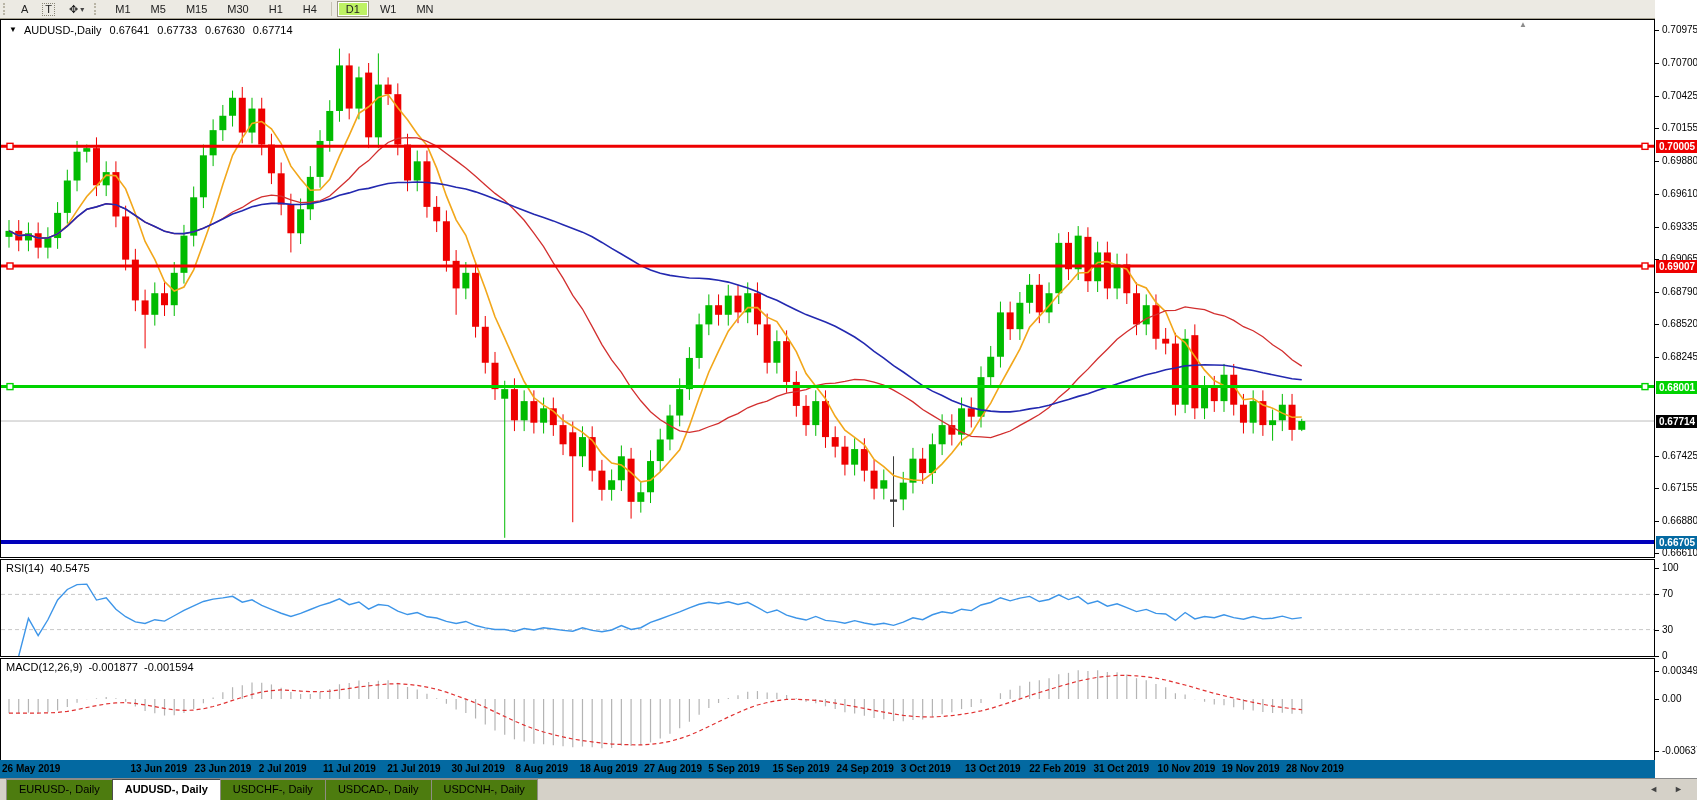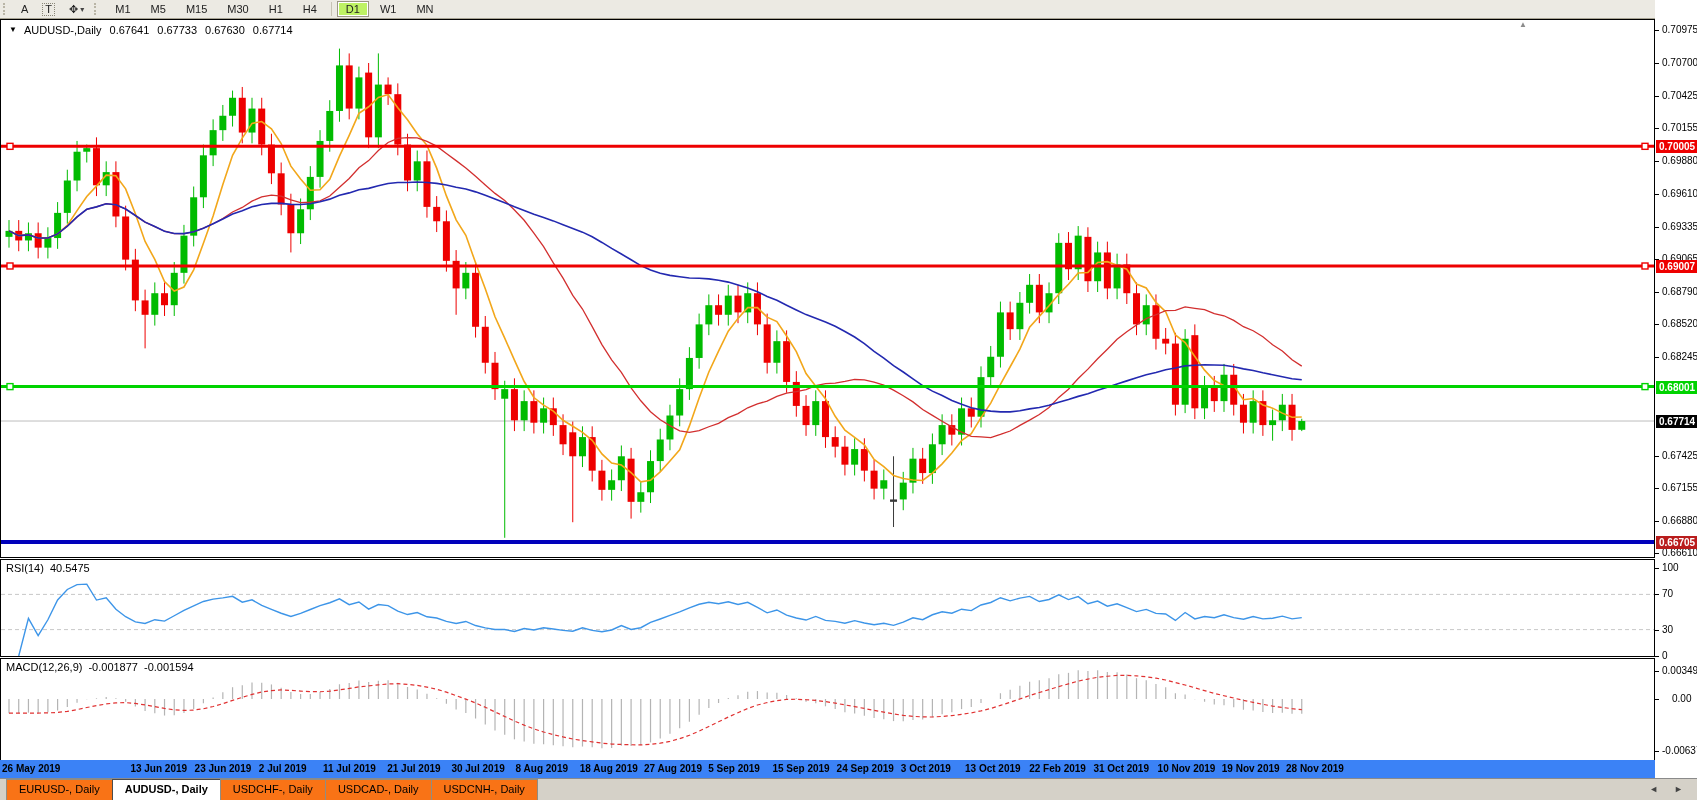--- a/index.html
+++ b/index.html
@@ -26,26 +26,26 @@
   .chart-title span.num{margin-left:8px;}
   .ind-label{position:absolute;left:5px;top:2px;font-size:11px;color:#000;z-index:5;display:flex;gap:6px;}
   .shift-marker{position:absolute;left:1519px;top:20px;font-size:8px;color:#8b8b8b;z-index:6;}
   
   #axis-col{position:absolute;left:1655px;top:0;width:42px;height:778px;background:#fff;}
   .tick-dash{position:absolute;left:0;width:4px;height:1px;background:#000;}
   .tick-label{position:absolute;left:7px;font-size:10px;font-weight:400;color:#000;white-space:nowrap;}
   .axis-badge{position:absolute;left:1px;width:41px;height:13px;font-size:10px;font-weight:700;
               color:#fff;text-align:left;padding-left:3px;line-height:13px;box-sizing:border-box;z-index:4;}
   
-  #date-row{position:absolute;left:0;top:760px;width:1655px;height:18px;background:#3b82f6;}
+  #date-row{position:absolute;left:0;top:760px;width:1655px;height:18px;background:#0369a1;}
   .date-label{position:absolute;top:3px;font-size:10px;font-weight:700;color:#000;white-space:nowrap;}
   
   #tab-bar{position:absolute;left:0;top:778px;width:1697px;height:22px;background:#d5d1c8;
            border-top:1px solid #8a8a8a;display:flex;align-items:flex-end;padding-left:6px;box-sizing:border-box;}
-  .tab{font-size:11px;color:#000;padding:2px 12px 3px 12px;background:#f97316;border:1px solid #8f8d84;
+  .tab{font-size:11px;color:#000;padding:2px 12px 3px 12px;background:#4d7c0f;border:1px solid #8f8d84;
        border-bottom:none;margin-right:-1px;height:15px;line-height:14px;}
   .tab.active{background:#fff;font-weight:700;border-color:#4c4c4c;}
   .tab-scrolls{position:absolute;right:14px;top:5px;font-size:9px;color:#444;display:flex;gap:16px;}
 </style>
 </head>
 <body>
 
 <div class="toolbar">
   <div class="grip"></div>
   <div id="tool-group" style="display:flex;align-items:center;">
@@ -555,34 +555,34 @@
     <div class="tick-label" style="top: 449.676px;">0.67425</div>
     <div class="tick-dash" style="top: 488.049px;"></div>
     <div class="tick-label" style="top: 482.049px;">0.67155</div>
     <div class="tick-dash" style="top: 521.021px;"></div>
     <div class="tick-label" style="top: 515.021px;">0.66880</div>
     <div class="tick-dash" style="top: 553.394px;"></div>
     <div class="tick-label" style="top: 547.394px;">0.66610</div>
     <div class="axis-badge" style="top: 140.334px; background: rgb(238, 0, 0);">0.70005</div>
     <div class="axis-badge" style="top: 259.994px; background: rgb(238, 0, 0);">0.69007</div>
     <div class="axis-badge" style="top: 380.613px; background: rgb(0, 211, 0);">0.68001</div>
-    <div class="axis-badge" style="top: 536.004px; background: #b91c1c;">0.66705</div>
+    <div class="axis-badge" style="top: 536.004px; background: #0369a1;">0.66705</div>
     <div class="axis-badge" style="top: 415.025px; background: rgb(0, 0, 0);">0.67714</div>
     <div class="tick-dash" style="top: 568px;"></div>
     <div class="tick-label" style="top: 562px;">100</div>
     <div class="tick-dash" style="top: 594.4px;"></div>
     <div class="tick-label" style="top: 588.4px;">70</div>
     <div class="tick-dash" style="top: 629.6px;"></div>
     <div class="tick-label" style="top: 623.6px;">30</div>
     <div class="tick-dash" style="top: 656px;"></div>
     <div class="tick-label" style="top: 650px;">0</div>
     <div class="tick-dash" style="top: 670.626px;"></div>
     <div class="tick-label" style="top: 664.626px;">0.00349</div>
     <div class="tick-dash" style="top: 699px;"></div>
-    <div class="tick-label" style="top: 693px; margin-left: 10px;">0.00</div>
+    <div class="tick-label" style="top: 693px;">0.00</div>
     <div class="tick-dash" style="top: 750.789px;"></div>
     <div class="tick-label" style="top: 744.789px;">-0.00637</div>
   </div>
 
 <div id="date-row">
     <div class="date-label" style="left: 2px;">26 May 2019</div>
     <div class="date-label" style="left: 66.2px; margin-top: 24px;">4 Jun 2019</div>
     <div class="date-label" style="left: 130.4px;">13 Jun 2019</div>
     <div class="date-label" style="left: 194.6px;">23 Jun 2019</div>
     <div class="date-label" style="left: 258.8px;">2 Jul 2019</div>

